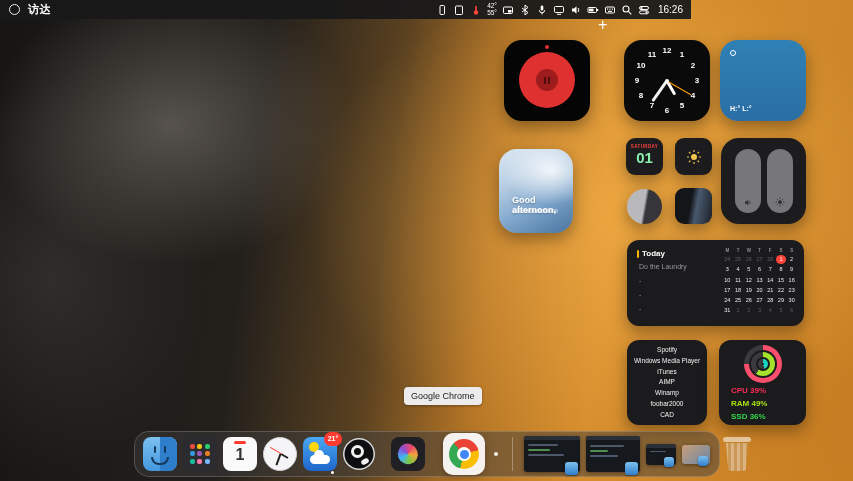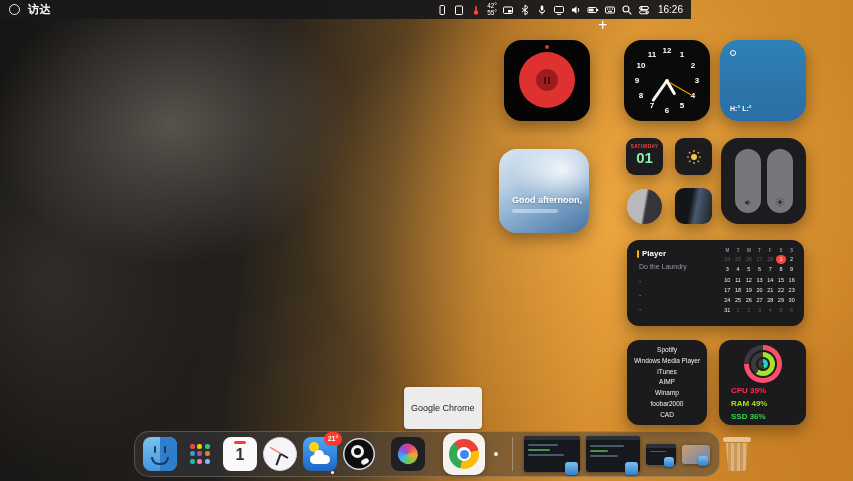--- a/index.html
+++ b/index.html
@@ -41,21 +41,21 @@
   .hand{position:absolute;left:43px;bottom:40.5px;transform-origin:50% 100%;border-radius:2px}
   .hand.hour{width:3px;height:16px;background:#fff;transform:translateX(-50%) rotate(150deg)}
   .hand.min{width:2.5px;height:25px;background:#f2f2f2;transform:translateX(-50%) rotate(215deg)}
   .hand.sec{width:1px;height:28px;background:#ff9f0a;transform:translateX(-50%) rotate(120deg)}
   .clk-dot{position:absolute;left:41px;top:38.5px;width:4px;height:4px;border-radius:50%;background:#fff}
   
   .w-weather{left:720px;top:40px;width:86px;height:81px;border-radius:18px;background:linear-gradient(180deg,#2f81b5,#2a6ea5)}
   .ww-dot{position:absolute;left:10px;top:10px;width:6px;height:6px;border-radius:50%;border:1.4px solid #fff;box-sizing:border-box}
   .ww-hl{position:absolute;left:10px;bottom:9px;font-size:7px;color:#fff;font-weight:bold}
   
-  .w-greet{left:499px;top:149px;width:90px;height:84px;border-radius:18px;
+  .w-greet{left:499px;top:149px;width:74px;height:84px;border-radius:18px;
     background:radial-gradient(70px 50px at 70% 25%, rgba(255,255,255,.85), rgba(255,255,255,0) 70%),
     linear-gradient(150deg,#dbe7f2 0%,#b9cfe4 30%,#7fa6cc 62%,#49749f 100%)}
   .greet-title{position:absolute;left:13px;top:46px;font-size:9px;font-weight:bold;color:#fff;text-shadow:0 1px 2px rgba(0,0,0,.3)}
   .greet-sub{position:absolute;left:13px;top:60px;width:46px;height:4px;border-radius:2px;background:rgba(255,255,255,.4)}
   
   .w-date{left:626px;top:138px;width:37px;height:37px;border-radius:9px;background:#1c1c1e;text-align:center}
   .date-wd{margin-top:6px;font-size:4.5px;font-weight:bold;letter-spacing:.4px;color:#ff453a}
   .date-day{font-size:15px;font-weight:bold;color:#86efac;line-height:17px}
   
   .w-bright{left:675px;top:138px;width:37px;height:37px;border-radius:9px;background:#1c1c1e;
@@ -150,21 +150,21 @@
   .pv3{width:30px;height:21px;align-self:center}.pv4{width:28px;height:19px;background:linear-gradient(140deg,#c9a07a,#6b86a8)}
   .pv-badge.sm{width:10px;height:10px;bottom:-2px}
   .trash{position:relative;width:30px;height:36px;margin-left:6px;flex:0 0 auto}
   .trash-rim{position:absolute;left:1px;top:1px;width:28px;height:5px;border-radius:2.5px;background:rgba(255,255,255,.55)}
   .trash-body{position:absolute;left:3px;top:7px;width:24px;height:28px;border-radius:0 0 6px 6px;
     clip-path:polygon(4% 0,96% 0,86% 100%,14% 100%);
     background:repeating-linear-gradient(90deg,rgba(240,240,240,.45) 0 3px,rgba(200,200,200,.3) 3px 6px)}
   .obs-run-dot{position:absolute;left:196px;bottom:2px;width:3px;height:3px;border-radius:50%;background:#fff}
   
   .tooltip{position:absolute;left:404px;top:387px;background:#ececec;color:#222;font-size:9px;
-    padding:16px 7px;border-radius:4px;box-shadow:0 1px 3px rgba(0,0,0,.35);z-index:45;white-space:nowrap}
+    padding:4px 7px;border-radius:4px;box-shadow:0 1px 3px rgba(0,0,0,.35);z-index:45;white-space:nowrap}
 </style>
 </head>
 <body>
 
 <div class="menubar">
   <div class="mb-left">
     <span class="mb-logo"></span>
     <span class="mb-app">访达</span>
   </div>
   <div class="mb-right">
@@ -339,21 +339,21 @@
         <line x1="3" y1="13" x2="4.4" y2="11.6"></line>
           <line x1="11.6" y1="4.4" x2="13" y2="3"></line>
       </g>
     </svg>
   </div>
 </div>
 
 <div class="widget w-rem">
   <div class="rem-head">
     <span class="rem-bar"></span>
-    <span class="rem-title">Player</span>
+    <span class="rem-title">Today</span>
   </div>
   <div class="rem-item">Do the Laundry</div>
   <div class="rem-dashes">
       <div class="rem-dash">-</div>
       <div class="rem-dash">-</div>
       <div class="rem-dash">-</div>
     </div>
   <div class="mini-cal">
       <span class="cal-h">M</span>
       <span class="cal-h">T</span>

